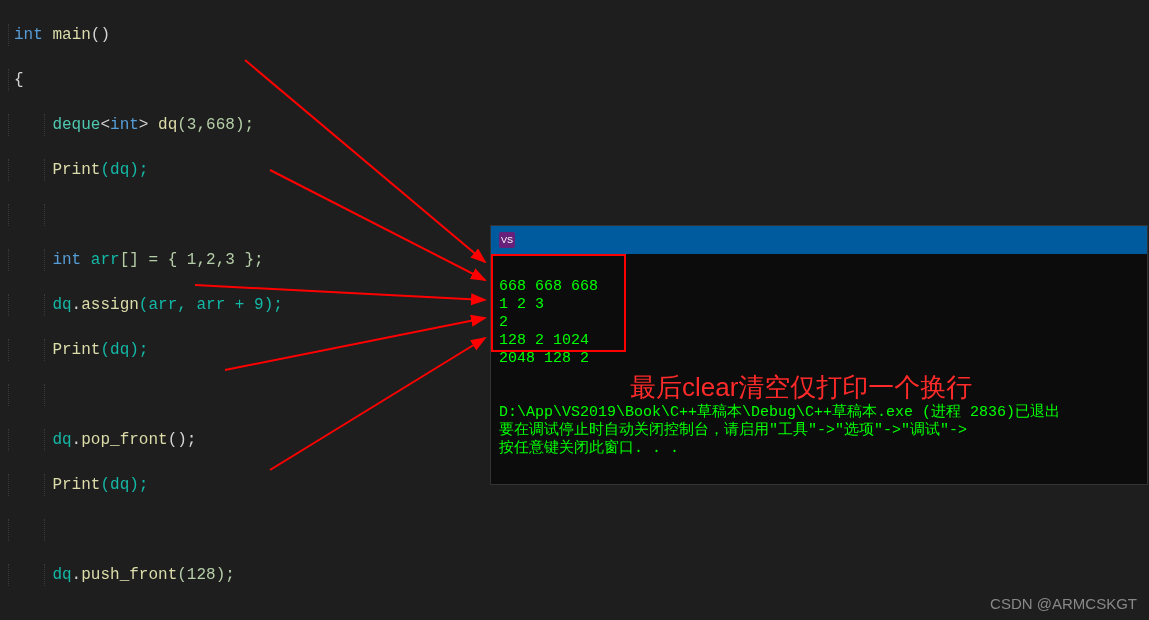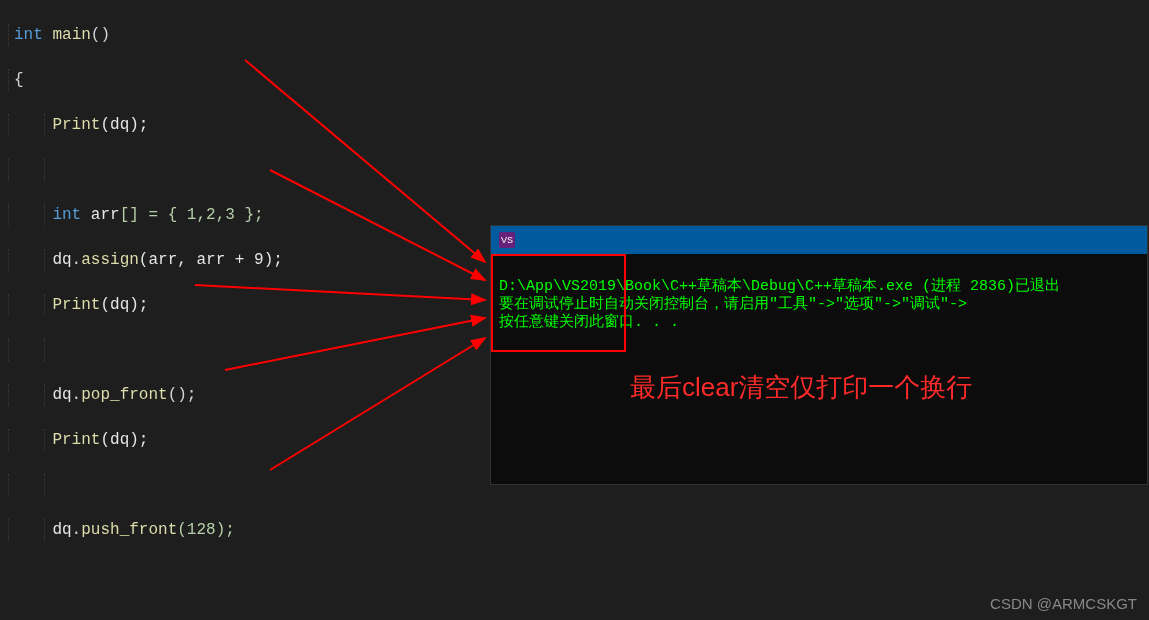--- a/index.html
+++ b/index.html
@@ -35,21 +35,21 @@
   content: "";
   position: absolute;
   left: 40px;
   top: 0;
   bottom: 0;
   border-left: 1px dotted #3a3a3a;
 }
 .kw-blue { color: #569cd6; }
 .kw-type { color: #4ec9b0; }
 .func { color: #dcdcaa; }
-.var { color: #e5e5e5; }
+.var { color: #14b8a6; }
 .paren { color: #d4d4d4; }
 .num { color: #b5cea8; }
 .op { color: #d4d4d4; }
 .punct { color: #d4d4d4; }
 
 .console {
   position: absolute;
   left: 490px;
   top: 225px;
   width: 658px;
@@ -117,20 +117,21 @@
   font-family: Arial, sans-serif;
   font-size: 15px;
 }
 </style>
 </head>
 <body>
 
 <div class="code-area">
 <div class="line"><span class="kw-blue">int</span> <span class="func">main</span><span class="paren">()</span></div>
 <div class="line"><span class="punct">{</span></div>
+<div class="line indent2">    <span class="kw-type">deque</span><span class="op">&lt;</span><span class="kw-blue">int</span><span class="op">&gt;</span> <span class="func">dq</span><span class="num">(3,668);</span></div>
 <div class="line indent2">    <span class="func">Print</span><span class="var">(dq);</span></div>
 <div class="line indent2"> </div>
 <div class="line indent2">    <span class="kw-blue">int</span> <span class="var">arr</span><span class="num">[] = { 1,2,3 };</span></div>
 <div class="line indent2">    <span class="var">dq</span><span class="op">.</span><span class="func">assign</span><span class="var">(arr, arr + 9);</span></div>
 <div class="line indent2">    <span class="func">Print</span><span class="var">(dq);</span></div>
 <div class="line indent2"> </div>
 <div class="line indent2">    <span class="var">dq</span><span class="op">.</span><span class="func">pop_front</span><span class="paren">();</span></div>
 <div class="line indent2">    <span class="func">Print</span><span class="var">(dq);</span></div>
 <div class="line indent2"> </div>
 <div class="line indent2">    <span class="var">dq</span><span class="op">.</span><span class="func">push_front</span><span class="num">(128);</span></div>
@@ -146,20 +147,27 @@
 
 
 
 </div>
 
 <div class="console">
   <div class="console-title">
     <span class="console-icon">VS</span>
   </div>
   <div class="console-body">
+<div class="console-output"><span>668 668 668</span>
+<span>1 2 3</span>
+<span>2</span>
+<span>128 2 1024</span>
+<span>2048 128 2</span>
+
+</div>
 <span>D:\App\VS2019\Book\C++草稿本\Debug\C++草稿本.exe (进程 2836)已退出</span>
 <span>要在调试停止时自动关闭控制台，请启用"工具"-&gt;"选项"-&gt;"调试"-&gt;</span>
 <span>按任意键关闭此窗口. . .</span>
   </div>
 </div>
 
 <div class="red-box" style="left:491px; top:254px; width:135px; height:98px;"></div>
 
 <div class="red-text" style="left:630px; top:370px;">最后clear清空仅打印一个换行</div>
 

